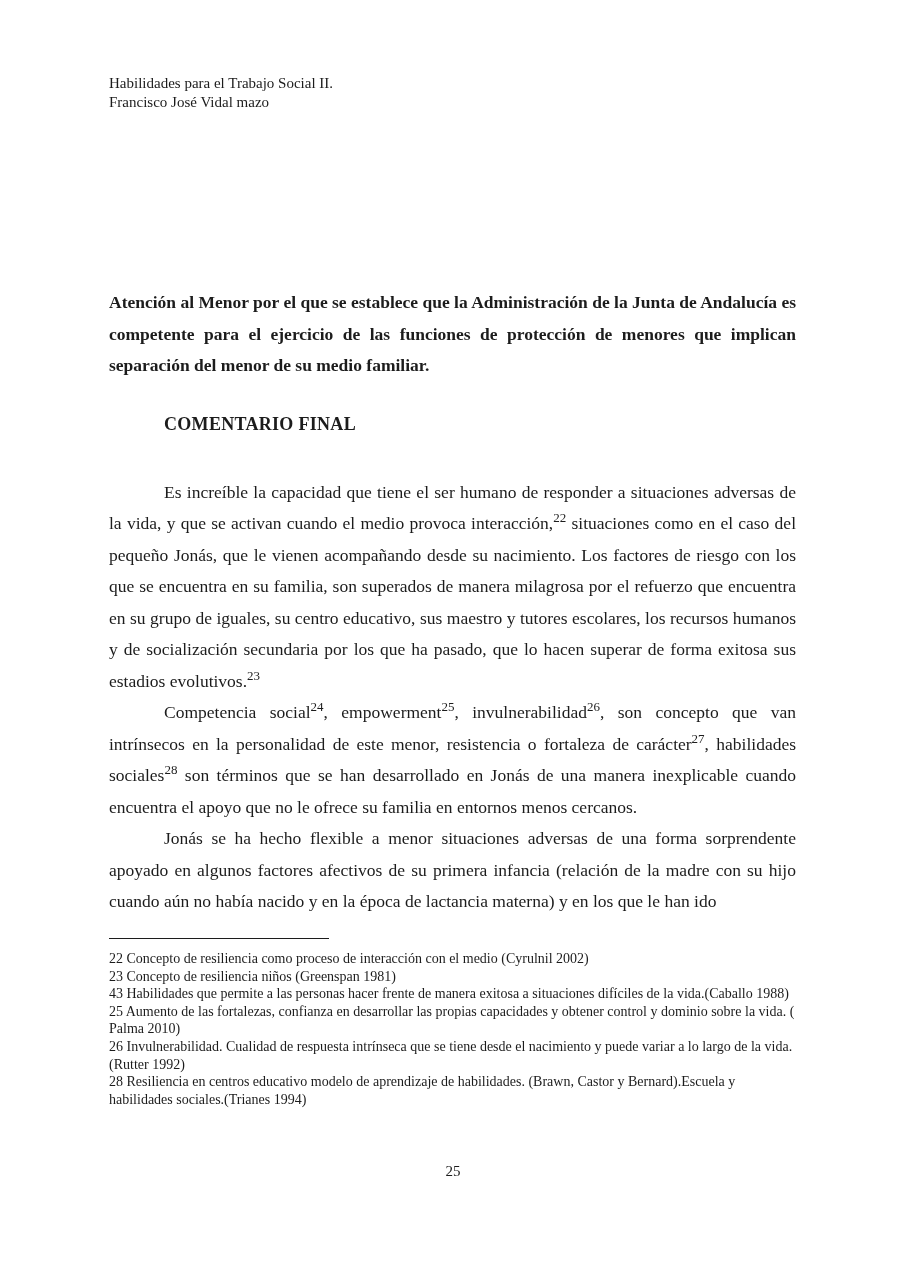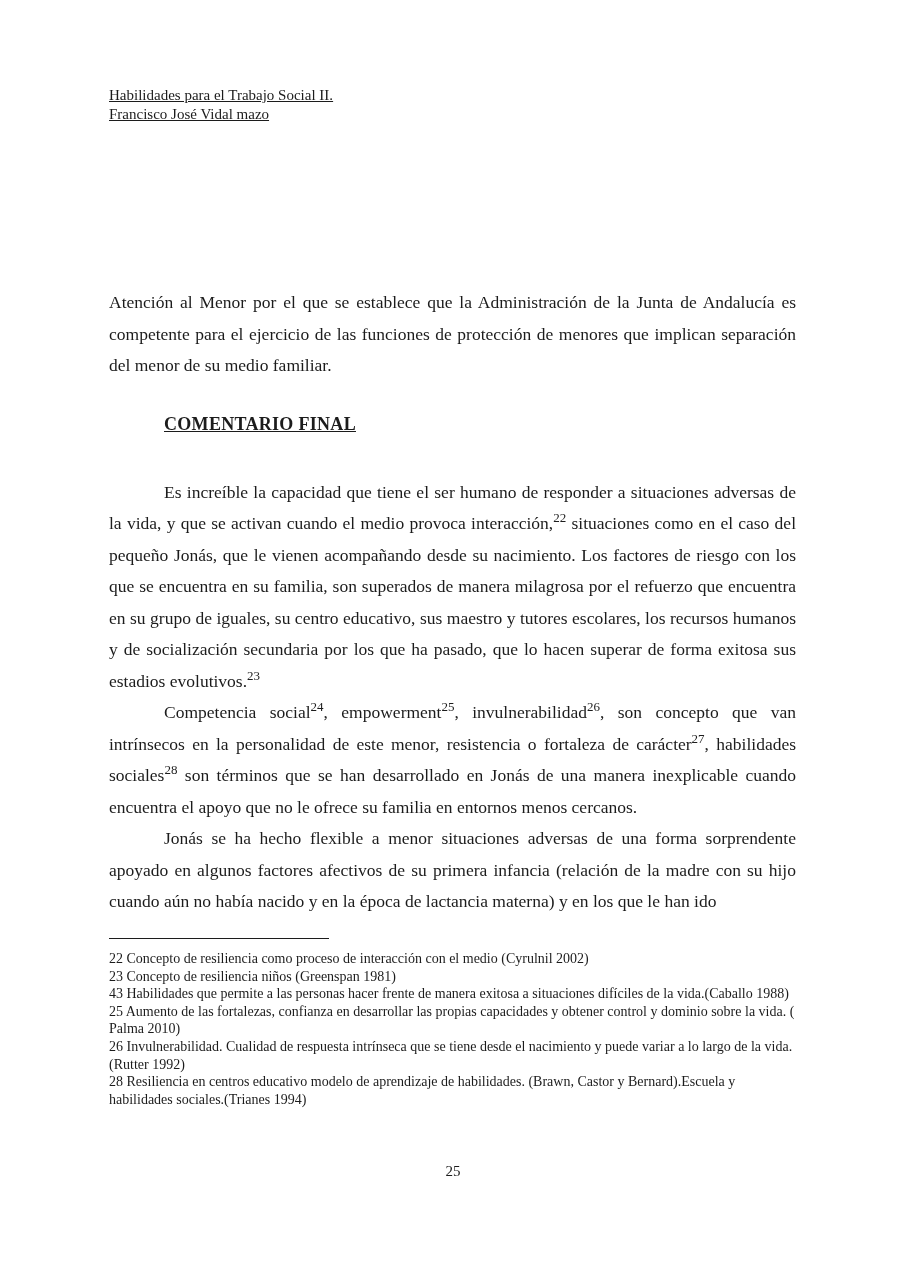--- a/index.html
+++ b/index.html
@@ -9,43 +9,41 @@
     width: 906px;
     height: 1280px;
     background: #ffffff;
     font-family: "Liberation Serif", serif;
     color: #1c1c1c;
     overflow: hidden;
   }
   .header {
     position: absolute;
     left: 109px;
-    top: 86px;
+    top: 74px;
     font-size: 15px;
     line-height: 19px;
     color: #1c1c1c;
-    text-decoration: underline;
   }
   .content {
     position: absolute;
     left: 109px;
     top: 287px;
     width: 687px;
     font-size: 17.5px;
     line-height: 31.5px;
     text-align: justify;
   }
   .para { margin: 0; text-indent: 55px; }
-  .para.no-indent { text-indent: 0; }
+  .para.no-indent { text-indent: 0; font-weight: bold; }
   .heading {
     margin: 31px 0 42px 55px;
     font-size: 18px;
     font-weight: bold;
     line-height: 22px;
-    text-decoration: underline;
     text-align: left;
     letter-spacing: 0.3px;
   }
   sup.fnref {
     font-size: 13px;
     line-height: 0;
     vertical-align: baseline;
     position: relative;
     top: -7px;
   }

